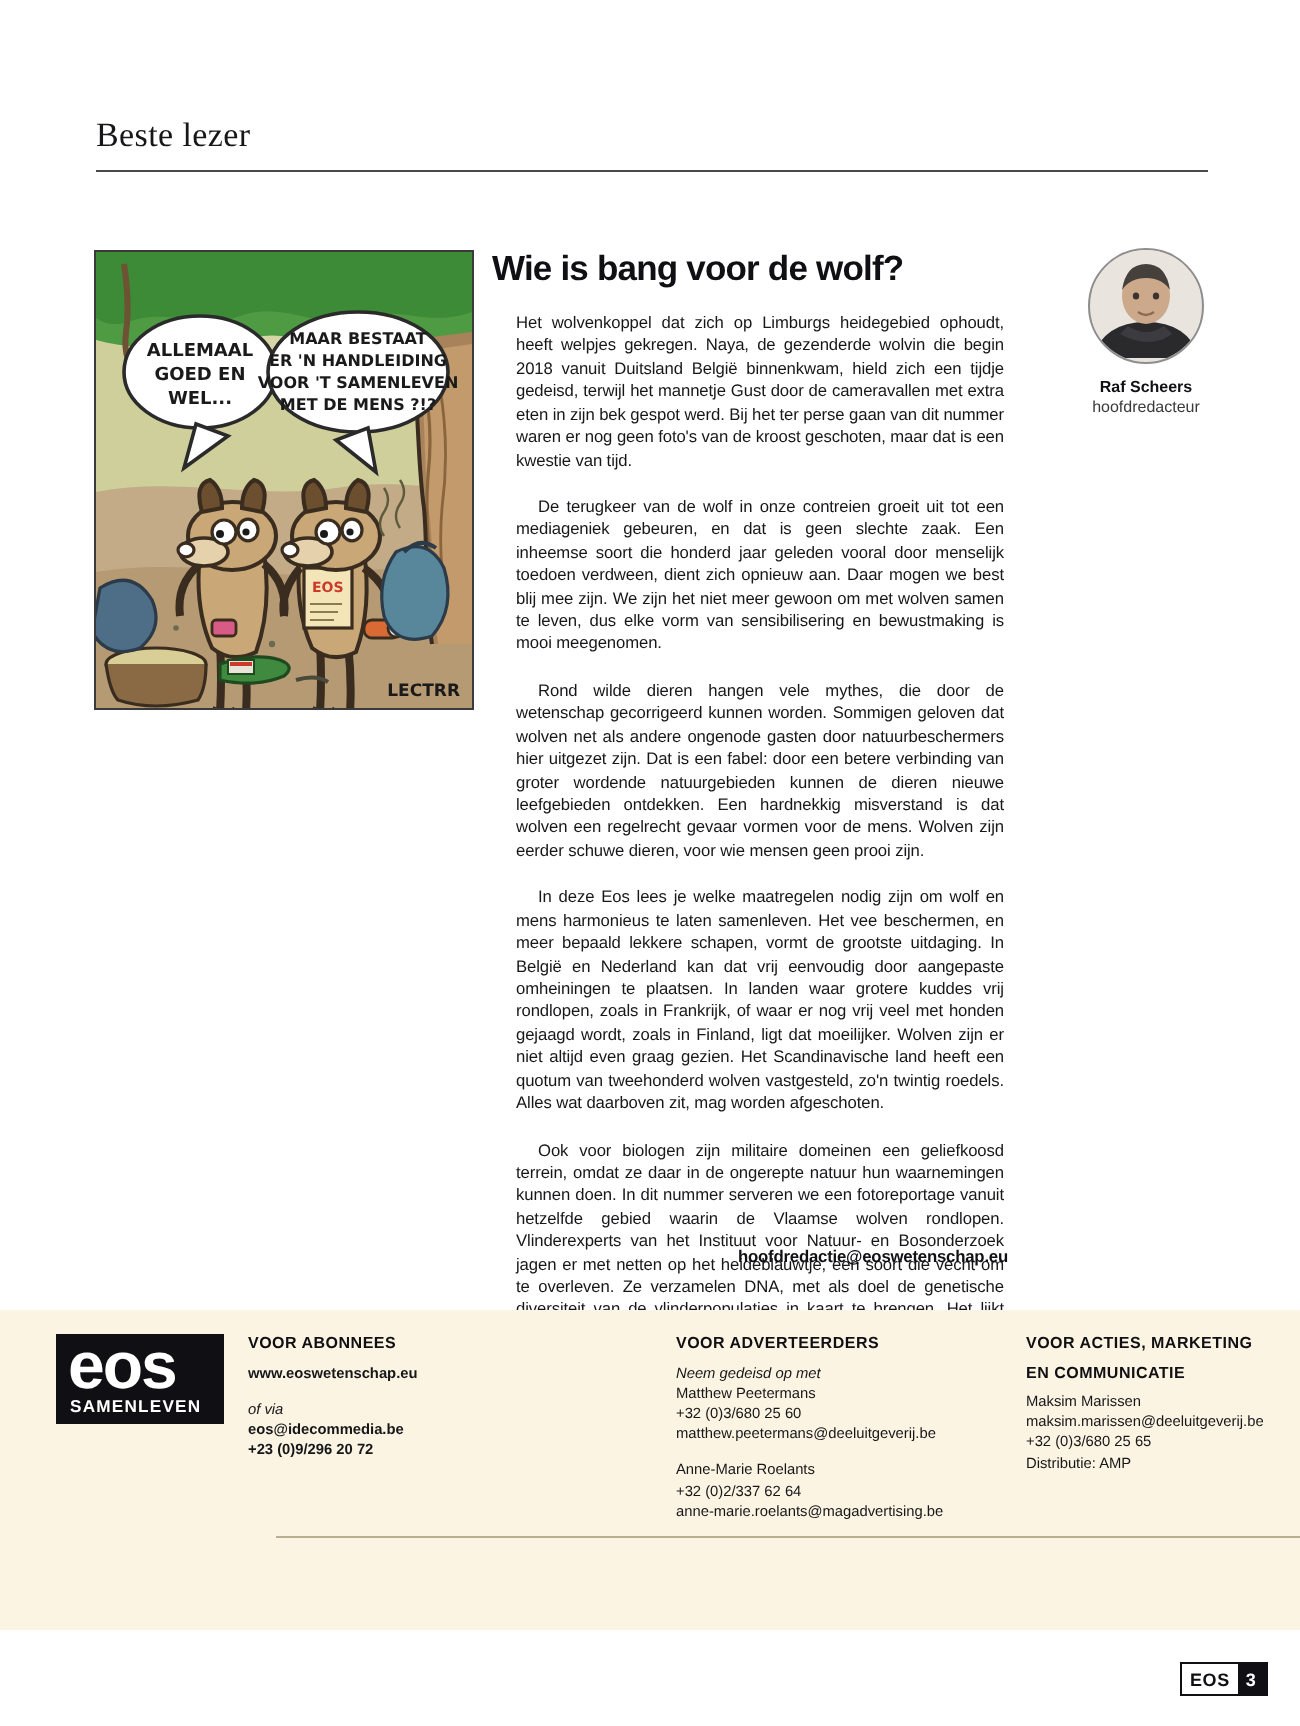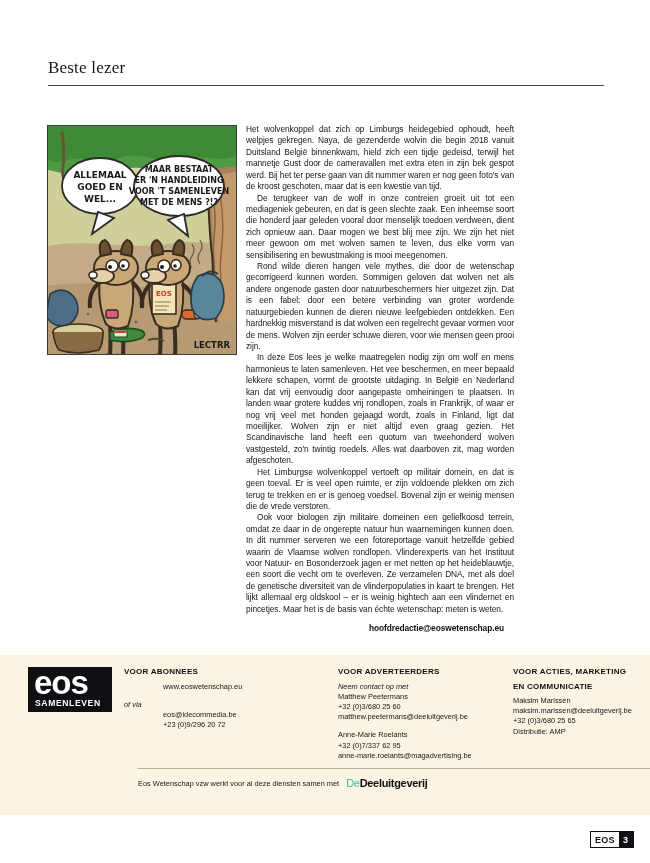--- a/index.html
+++ b/index.html
@@ -67,21 +67,21 @@
   .article-title {
     font-family: "Liberation Sans", sans-serif;
     font-weight: bold;
     font-size: 17.5px;
     line-height: 20px;
     letter-spacing: -0.4px;
     color: #101014;
     margin-bottom: 9px;
   }
   .article p {
-    margin: 0;
+    margin: 12px;
     font-family: "Liberation Sans", sans-serif;
     font-size: 8.35px;
     line-height: 11.42px;
     text-align: justify;
     color: #17171a;
     letter-spacing: -0.05px;
   }
   .article p.indent { text-indent: 11px; }
 
   .article-signoff {
@@ -189,21 +189,21 @@
     color: #101014;
     line-height: 10.5px;
   }
   .col p {
     margin: 0;
     font-size: 7.4px;
     line-height: 10.2px;
     color: #17171a;
   }
   .col p.it { font-style: italic; }
-  .col p.bold { font-weight: normal; margin-left: 39px; }
+  .col p.bold { font-weight: bold; }
   .col .gap { height: 8px; }
 
   .distributie { margin-top: 16px; font-size: 7.4px; }
   .distributie b { font-weight: normal; }
 
   .footer-rule {
     position: absolute;
     left: 110px;
     top: 113px;
     width: 512px;
@@ -386,80 +386,90 @@
         <text x="131" y="57" text-anchor="middle" font-family="DejaVu Sans, sans-serif" font-size="8" font-weight="bold" fill="#1a1a1a">ER 'N HANDLEIDING</text>
         <text x="131" y="68" text-anchor="middle" font-family="DejaVu Sans, sans-serif" font-size="8" font-weight="bold" fill="#1a1a1a">VOOR 'T SAMENLEVEN</text>
         <text x="131" y="79" text-anchor="middle" font-family="DejaVu Sans, sans-serif" font-size="8" font-weight="bold" fill="#1a1a1a">MET DE MENS ?!?</text>
       </g>
 
       <text x="182" y="222" text-anchor="end" font-family="DejaVu Sans, sans-serif" font-size="8.5" font-weight="bold" fill="#1a1a1a">LECTRR</text>
     </svg>
   </div>
 
   <div class="article">
+    <div class="article-title">Wie is bang voor de wolf?</div>
     <p>Het wolvenkoppel dat zich op Limburgs heidegebied ophoudt, heeft welpjes gekregen. Naya, de gezenderde wolvin die begin 2018 vanuit Duitsland België binnenkwam, hield zich een tijdje gedeisd, terwijl het mannetje Gust door de cameravallen met extra eten in zijn bek gespot werd. Bij het ter perse gaan van dit nummer waren er nog geen foto's van de kroost geschoten, maar dat is een kwestie van tijd.</p>
     <p class="indent">De terugkeer van de wolf in onze contreien groeit uit tot een mediageniek gebeuren, en dat is geen slechte zaak. Een inheemse soort die honderd jaar geleden vooral door menselijk toedoen verdween, dient zich opnieuw aan. Daar mogen we best blij mee zijn. We zijn het niet meer gewoon om met wolven samen te leven, dus elke vorm van sensibilisering en bewustmaking is mooi meegenomen.</p>
     <p class="indent">Rond wilde dieren hangen vele mythes, die door de wetenschap gecorrigeerd kunnen worden. Sommigen geloven dat wolven net als andere ongenode gasten door natuurbeschermers hier uitgezet zijn. Dat is een fabel: door een betere verbinding van groter wordende natuurgebieden kunnen de dieren nieuwe leefgebieden ontdekken. Een hardnekkig misverstand is dat wolven een regelrecht gevaar vormen voor de mens. Wolven zijn eerder schuwe dieren, voor wie mensen geen prooi zijn.</p>
     <p class="indent">In deze Eos lees je welke maatregelen nodig zijn om wolf en mens harmonieus te laten samenleven. Het vee beschermen, en meer bepaald lekkere schapen, vormt de grootste uitdaging. In België en Nederland kan dat vrij eenvoudig door aangepaste omheiningen te plaatsen. In landen waar grotere kuddes vrij rondlopen, zoals in Frankrijk, of waar er nog vrij veel met honden gejaagd wordt, zoals in Finland, ligt dat moeilijker. Wolven zijn er niet altijd even graag gezien. Het Scandinavische land heeft een quotum van tweehonderd wolven vastgesteld, zo'n twintig roedels. Alles wat daarboven zit, mag worden afgeschoten.</p>
-    <p class="indent">Het Limburgse wolvenkoppel vertoeft op militair domein, en dat is geen toeval. Er is veel open ruimte, er zijn voldoende plekken om zich terug te trekken en er is genoeg voedsel. Bovenal zijn er weinig mensen die de vrede verstoren.</p>
     <p class="indent">Ook voor biologen zijn militaire domeinen een geliefkoosd terrein, omdat ze daar in de ongerepte natuur hun waarnemingen kunnen doen. In dit nummer serveren we een fotoreportage vanuit hetzelfde gebied waarin de Vlaamse wolven rondlopen. Vlinderexperts van het Instituut voor Natuur- en Bosonderzoek jagen er met netten op het heideblauwtje, een soort die vecht om te overleven. Ze verzamelen DNA, met als doel de genetische diversiteit van de vlinderpopulaties in kaart te brengen. Het lijkt allemaal erg oldskool – er is weinig hightech aan een vlindernet en pincetjes. Maar het is de basis van échte wetenschap: meten is weten.</p>
   </div>
 
   <div class="article-signoff">hoofdredactie@eoswetenschap.eu</div>
 
+  <div class="author">
+    <div class="author-photo">
+      <svg width="54" height="54" viewBox="0 0 54 54">
+        <rect x="0" y="0" width="54" height="54" fill="#e9e5de"></rect>
+        <path d="M0 54 q6 -18 27 -18 q21 0 27 18 Z" fill="#2a2a2c"></path>
+        <ellipse cx="27" cy="23" rx="12" ry="14" fill="#cda98c"></ellipse>
+        <path d="M15 20 q2 -13 12 -13 q10 0 12 13 q-4 -6 -12 -6 q-8 0 -12 6 Z" fill="#46403c"></path>
+        <ellipse cx="22" cy="23" rx="1.6" ry="1.8" fill="#3a3330"></ellipse>
+        <ellipse cx="32" cy="23" rx="1.6" ry="1.8" fill="#3a3330"></ellipse>
+        <path d="M23 31 q4 3 8 0" stroke="#8e6a52" stroke-width="1.2" fill="none"></path>
+        <path d="M18 38 q9 6 18 0 l4 4 q-11 8 -26 0 Z" fill="#3c3c40"></path>
+      </svg>
+    </div>
+    <div class="author-name">Raf Scheers</div>
+    <div class="author-role">hoofdredacteur</div>
+  </div>
 
   <div class="footer">
     <div class="footer-inner">
 
       <div class="logo">
         <div class="logo-eos">eos</div>
         <div class="logo-sub">SAMENLEVEN</div>
       </div>
 
       <div class="col col-abonnees">
         <h4>VOOR ABONNEES</h4>
         <p class="bold">www.eoswetenschap.eu</p>
         <div class="gap"></div>
         <p class="it">of via</p>
         <p class="bold">eos@idecommedia.be</p>
         <p class="bold">+23 (0)9/296 20 72</p>
       </div>
 
       <div class="col col-adverteerders">
         <h4>VOOR ADVERTEERDERS</h4>
-        <p class="it">Neem contact op met</p>
+        <p class="it">Neem gedeisd op met</p>
         <p>Matthew Peetermans</p>
         <p>+32 (0)3/680 25 60</p>
         <p>matthew.peetermans@deeluitgeverij.be</p>
         <div class="gap"></div>
         <p>Anne-Marie Roelants</p>
-        <p>+32 (0)7/337 62 95</p>
+        <p>+32 (0)2/337 62 64</p>
         <p>anne-marie.roelants@magadvertising.be</p>
       </div>
 
       <div class="col col-acties">
         <h4>VOOR ACTIES, MARKETING</h4>
         <h4>EN COMMUNICATIE</h4>
         <p>Maksim Marissen</p>
         <p>maksim.marissen@deeluitgeverij.be</p>
         <p>+32 (0)3/680 25 65</p>
         <p class="distributie">
           <b>Distributie:</b>
           <span>AMP</span>
         </p>
       </div>
 
       <div class="footer-rule"></div>
 
-      <div class="partner">
-        <span class="partner-text">Eos Wetenschap vzw werkt voor al deze diensten samen met</span>
-        <span class="partner-logo">
-          <span class="de">De</span><span class="rest">Deeluitgeverij</span>
-        </span>
-      </div>
 
 
     </div>
   </div>
 
   <div class="page-badge">
     <div class="brand">EOS</div>
     <div class="num">3</div>
   </div>
 

